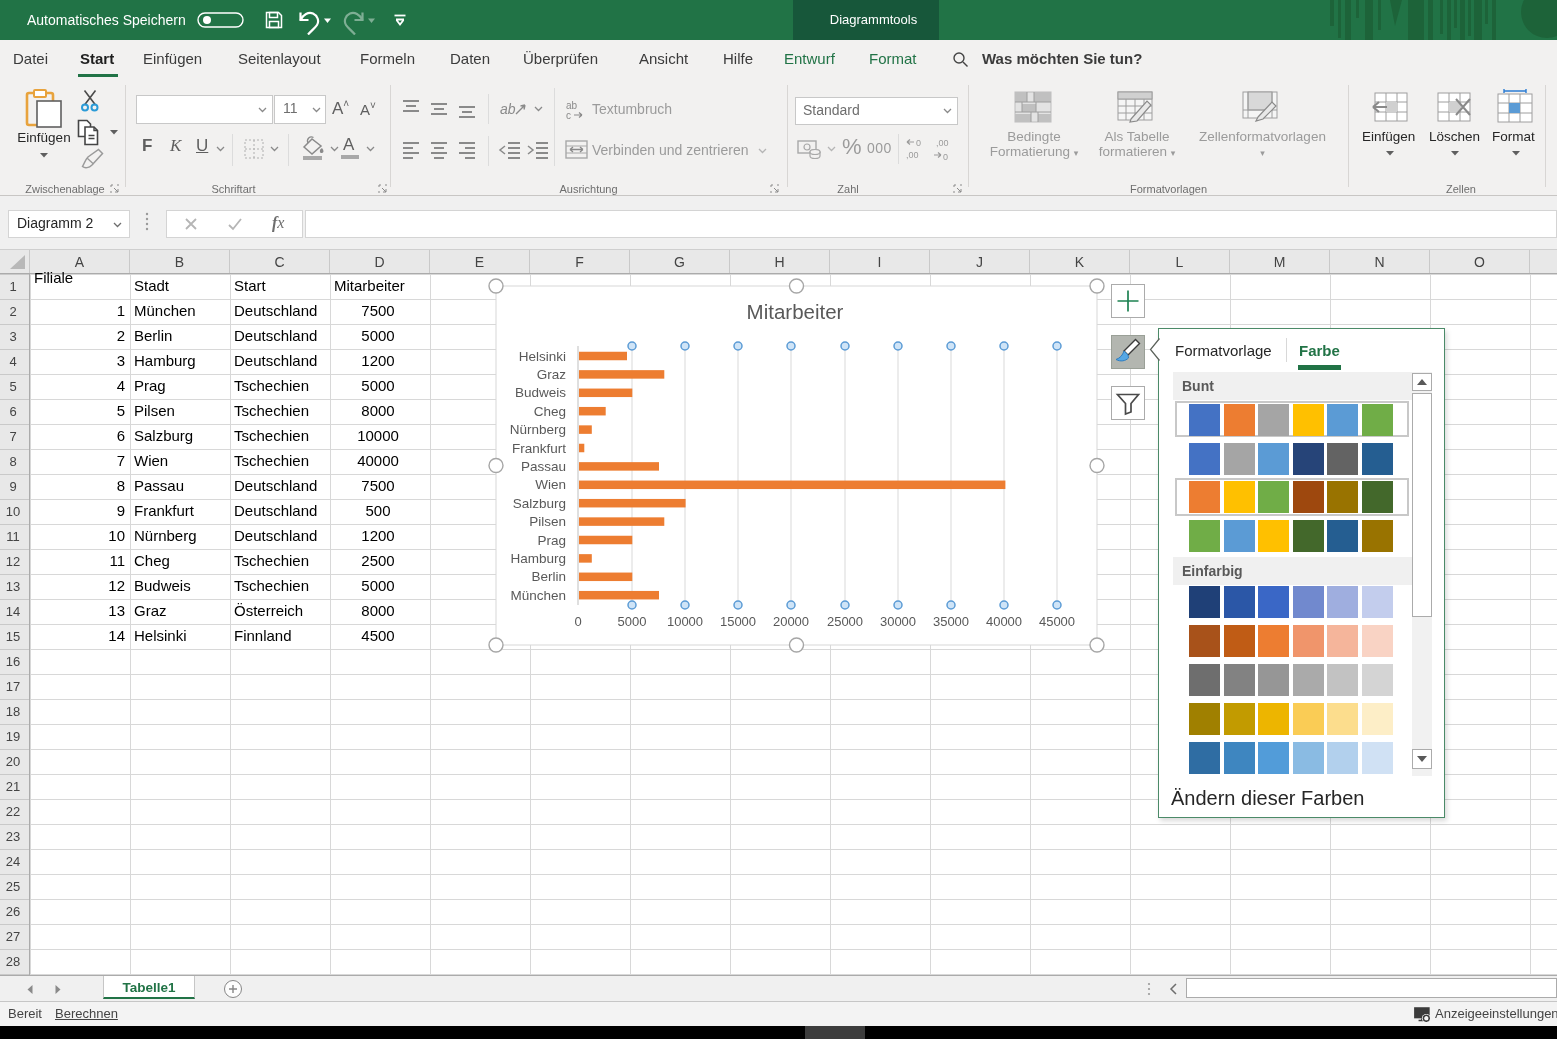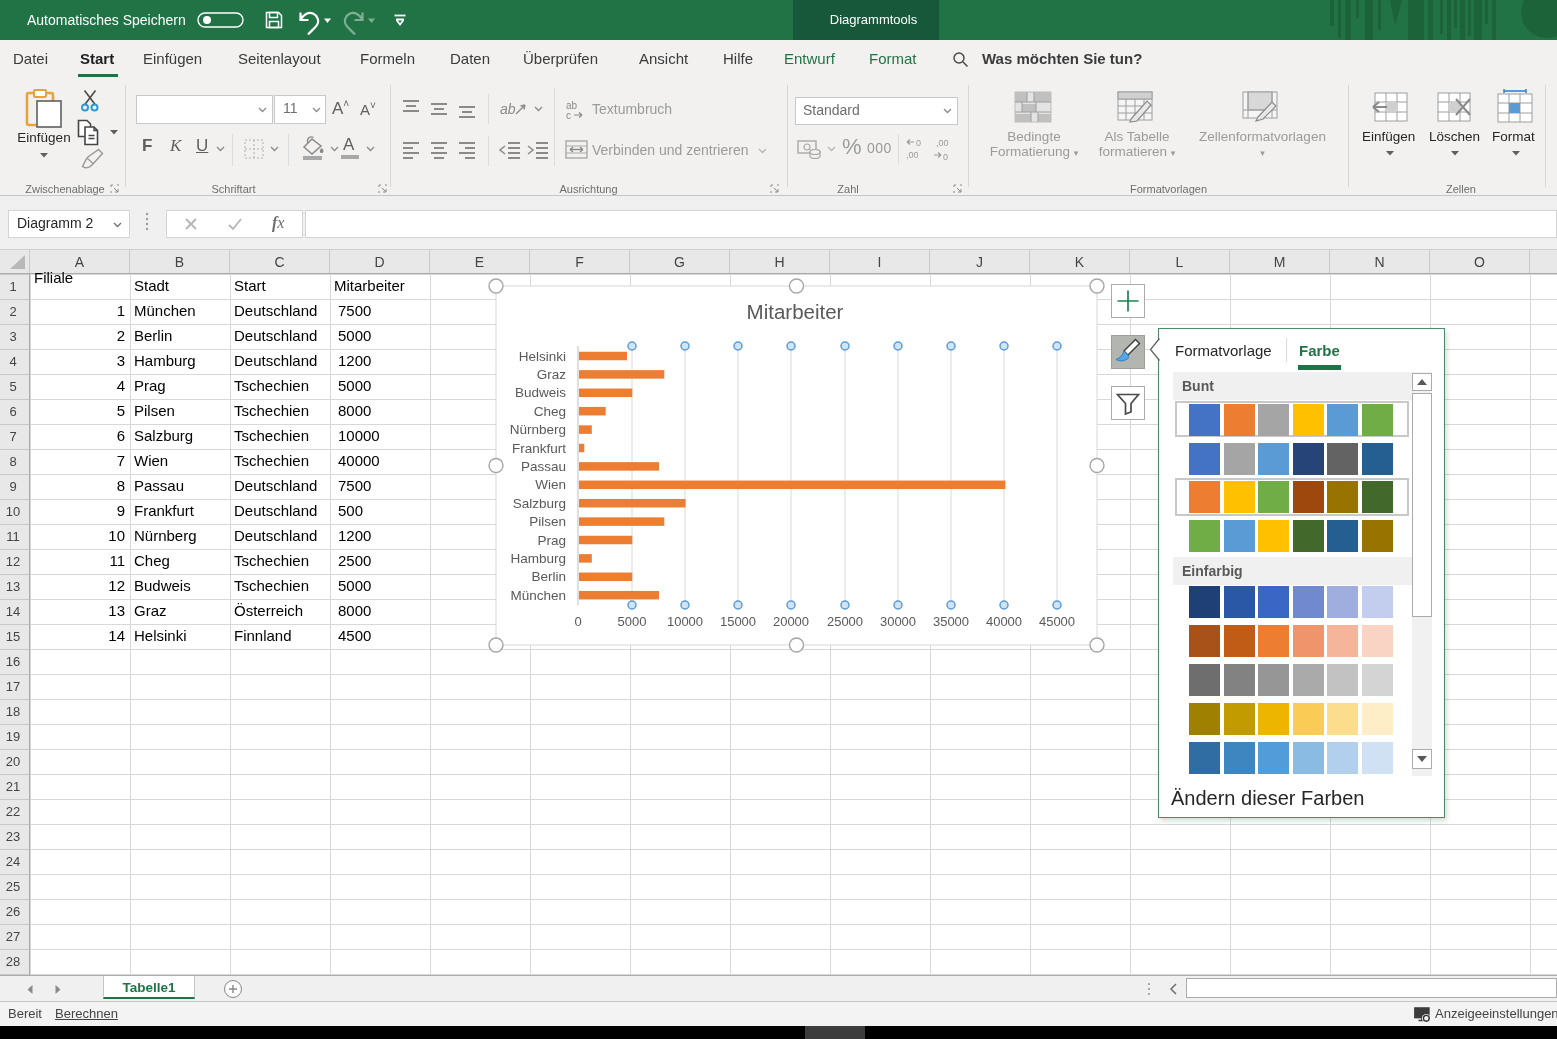--- a/index.html
+++ b/index.html
@@ -35,21 +35,21 @@
     background-image: linear-gradient(#d8d8d8 1px, transparent 1px), linear-gradient(90deg,#d8d8d8 1px, transparent 1px);
     background-size: 100% 25px, 100px 100%; }
   #gutter { left:0; top:274px; width:30px; height:701px; background:#e8e8e8; border-right:1px solid #ababab;
     background-image: linear-gradient(#c9c9c9 1px, transparent 1px);
     background-size: 100% 25px; }
   .rnum { position:absolute; width:26px; height:25px; line-height:25px; text-align:center; font-size:13px; color:#444; }
   .cell { position:absolute; height:25px; line-height:24px; font-size:15px; color:#000; overflow:visible; white-space:nowrap; }
   .cA { left:30px; width:95px; text-align:right; }
   .cB { left:134px; }
   .cC { left:234px; }
-  .cD { left:330px; width:96px; text-align:left;padding-left:8px; }
+  .cD { left:330px; width:96px; text-align:center; }
   .sw { left:16px; width:234px; height:32px; }
   .sw i { position:absolute; top:0; width:31px; height:32px; display:block; }
   .sw i:nth-child(1){left:14px}.sw i:nth-child(2){left:49px}.sw i:nth-child(3){left:83px}
   .sw i:nth-child(4){left:118px}.sw i:nth-child(5){left:152px}.sw i:nth-child(6){left:187px}
 
   
   #tabbar { left:0; top:975px; width:1557px; height:26px; background:#f0f0f0; border-top:1px solid #ababab; }
   
   #statusbar { left:0; top:1001px; width:1557px; height:25px; background:#f3f3f3; border-top:1px solid #c6c6c6;
                font-size:13px; color:#444; }

